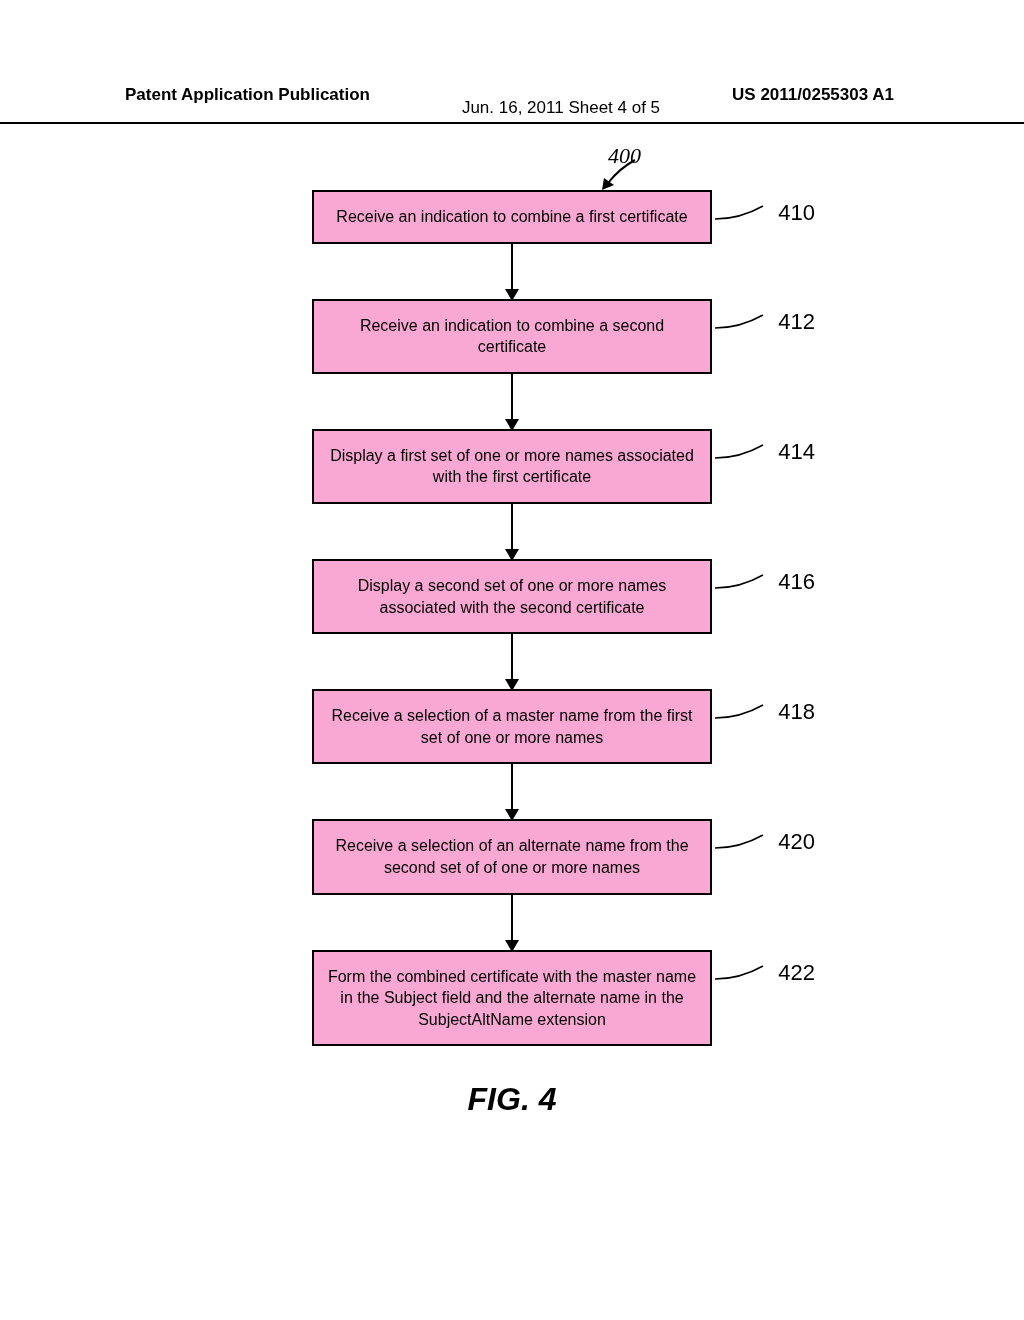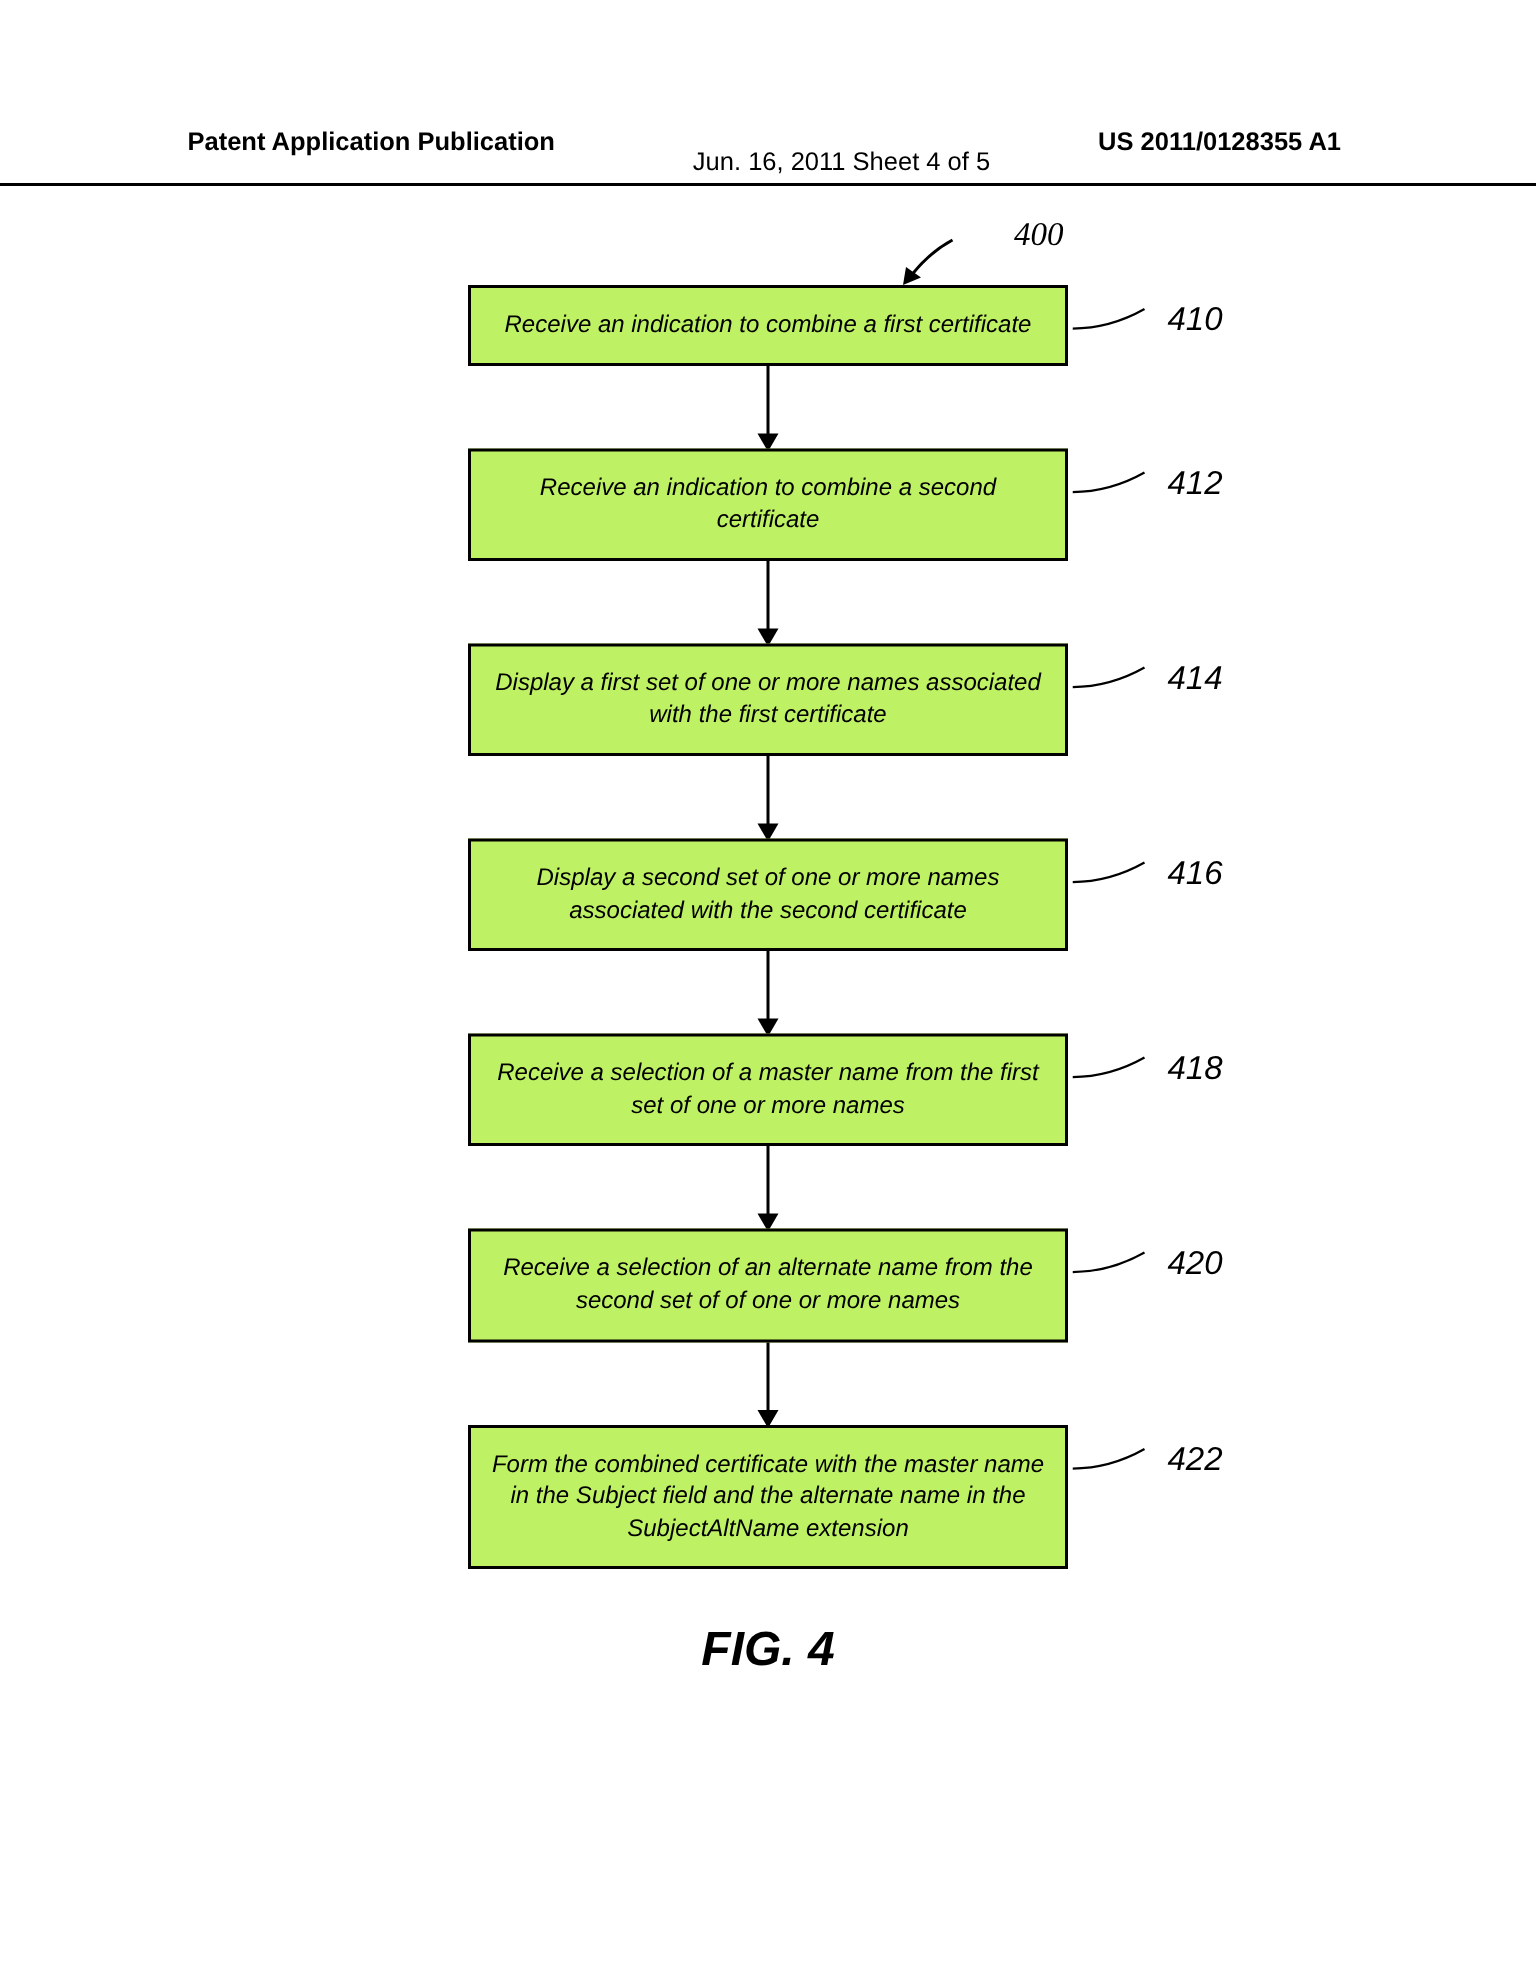--- a/index.html
+++ b/index.html
@@ -44,41 +44,40 @@
       top: 130px;
       left: 0;
       width: 100%;
       display: flex;
       flex-direction: column;
       align-items: center;
     }
     .figure-number-top {
       position: absolute;
       top: 143px;
-      left: 676px;
+      left: 608px;
       font-size: 22px;
       font-style: italic;
       font-family: "Times New Roman", serif;
     }
     .curve-arrow-top {
       position: absolute;
       top: 158px;
       left: 600px;
     }
     .flow-box {
       border: 2px solid black;
       width: 400px;
       padding: 14px 10px;
       text-align: center;
       font-size: 16px;
       line-height: 1.35;
       position: relative;
-      background: #bef264;
+      background: #f9a8d4;
       margin-top: 0;
-      font-style: italic;
     }
     .box-label {
       position: absolute;
       font-size: 22px;
       top: 6px;
       right: -105px;
     }
     .curve-connector {
       position: absolute;
       top: 12px;
@@ -115,21 +114,21 @@
       margin-top: 35px;
     }
   </style>
 </head>
 <body>
 
 <div class="header">
   <div class="header-row">
     <span class="header-left">Patent Application Publication</span>
     <span class="header-center">Jun. 16, 2011  Sheet 4 of 5</span>
-    <span class="header-right">US 2011/0128355 A1</span>
+    <span class="header-right">US 2011/0255303 A1</span>
   </div>
 </div>
 
 <div class="figure-number-top">400</div>
 
 <svg class="curve-arrow-top" width="40" height="35">
   <path d="M 35 2 Q 20 10 8 25" stroke="black" stroke-width="2" fill="none"></path>
   <polygon points="4,20 2,32 14,27" fill="black"></polygon>
 </svg>
 

